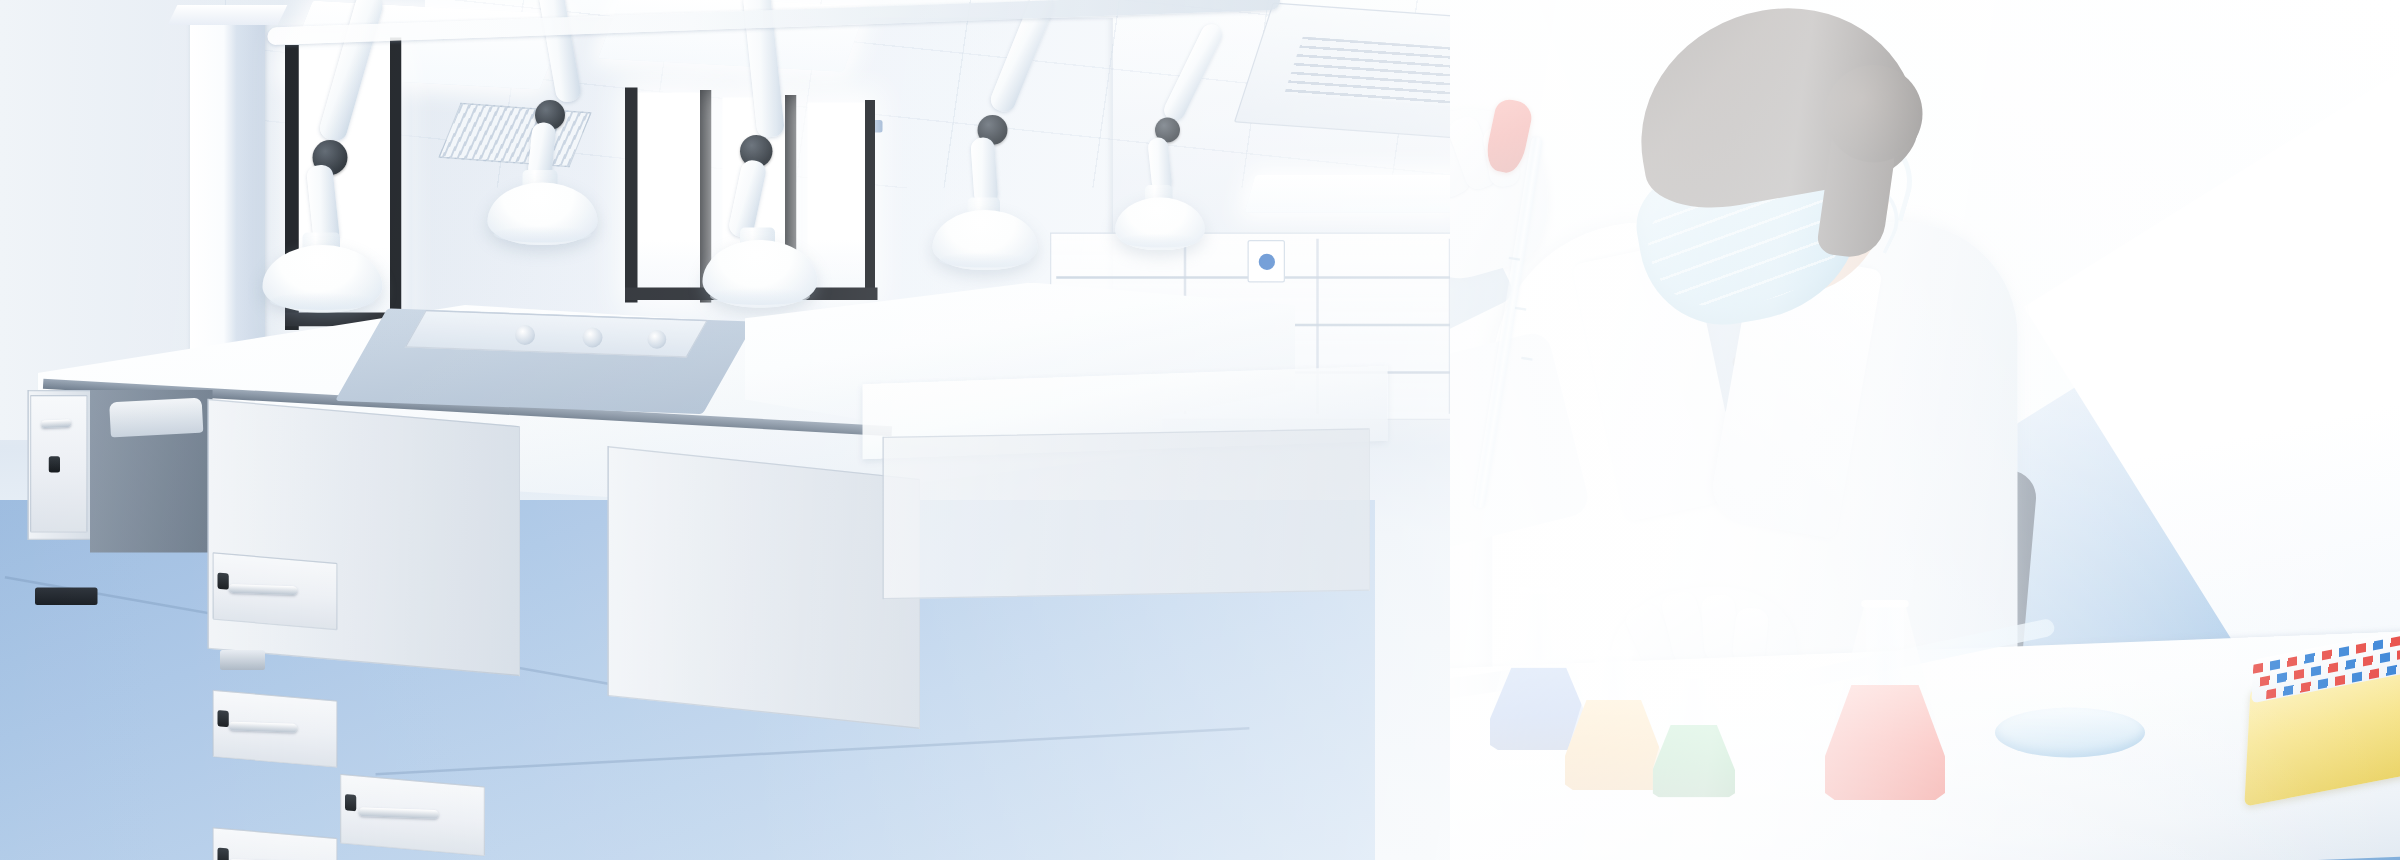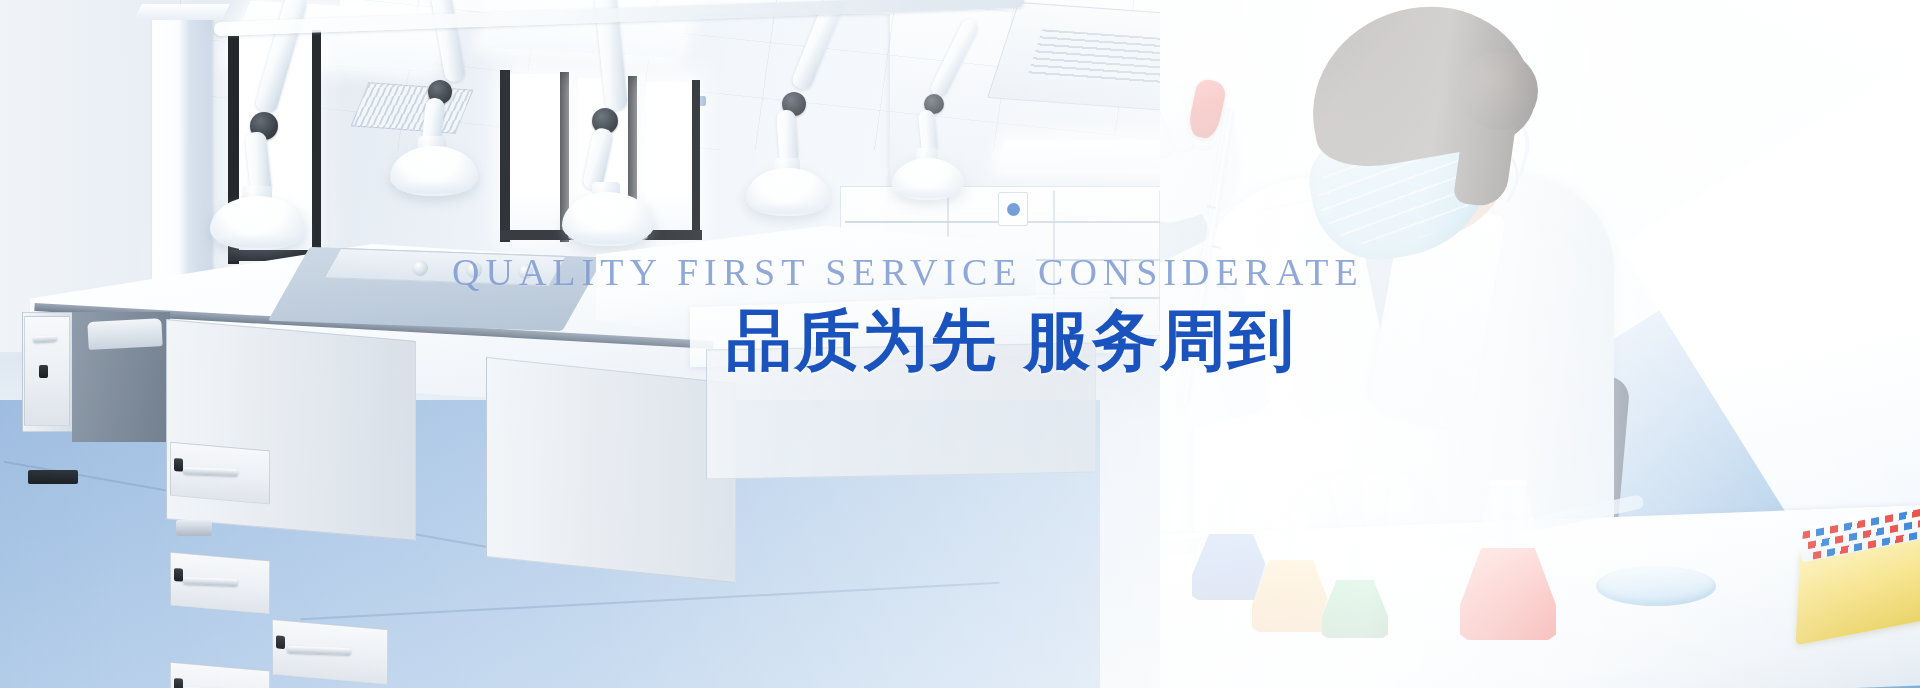--- a/index.html
+++ b/index.html
@@ -709,21 +709,17 @@
       <div class="tip-row" style="top:26px;left:12px;"></div>
     </div>
 
     <div id="white-wash-right"></div>
   </div>
 
   <div id="photo-wash"></div>
 
   <div id="text-wrap">
 
-    <div id="eng-line">QUALITY  FIRST  SERVICE  CONSIDERATE</div>
-
-    <div id="cn-head">
-      <span>品质为先</span><span class="gap"></span><span>服务周到</span>
-    </div>
+
 
 
   </div>
 </div>
 
 </body></html>

